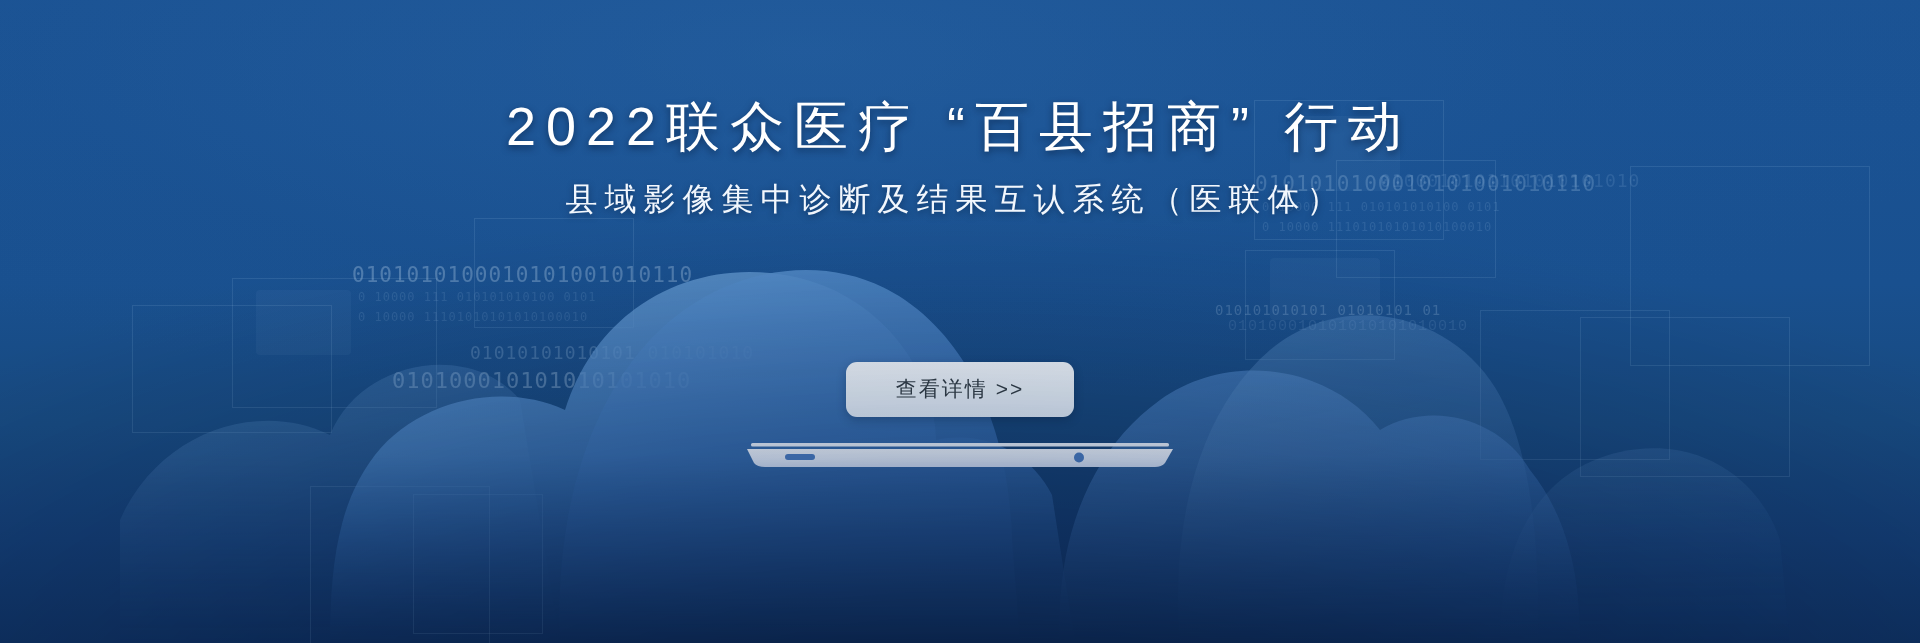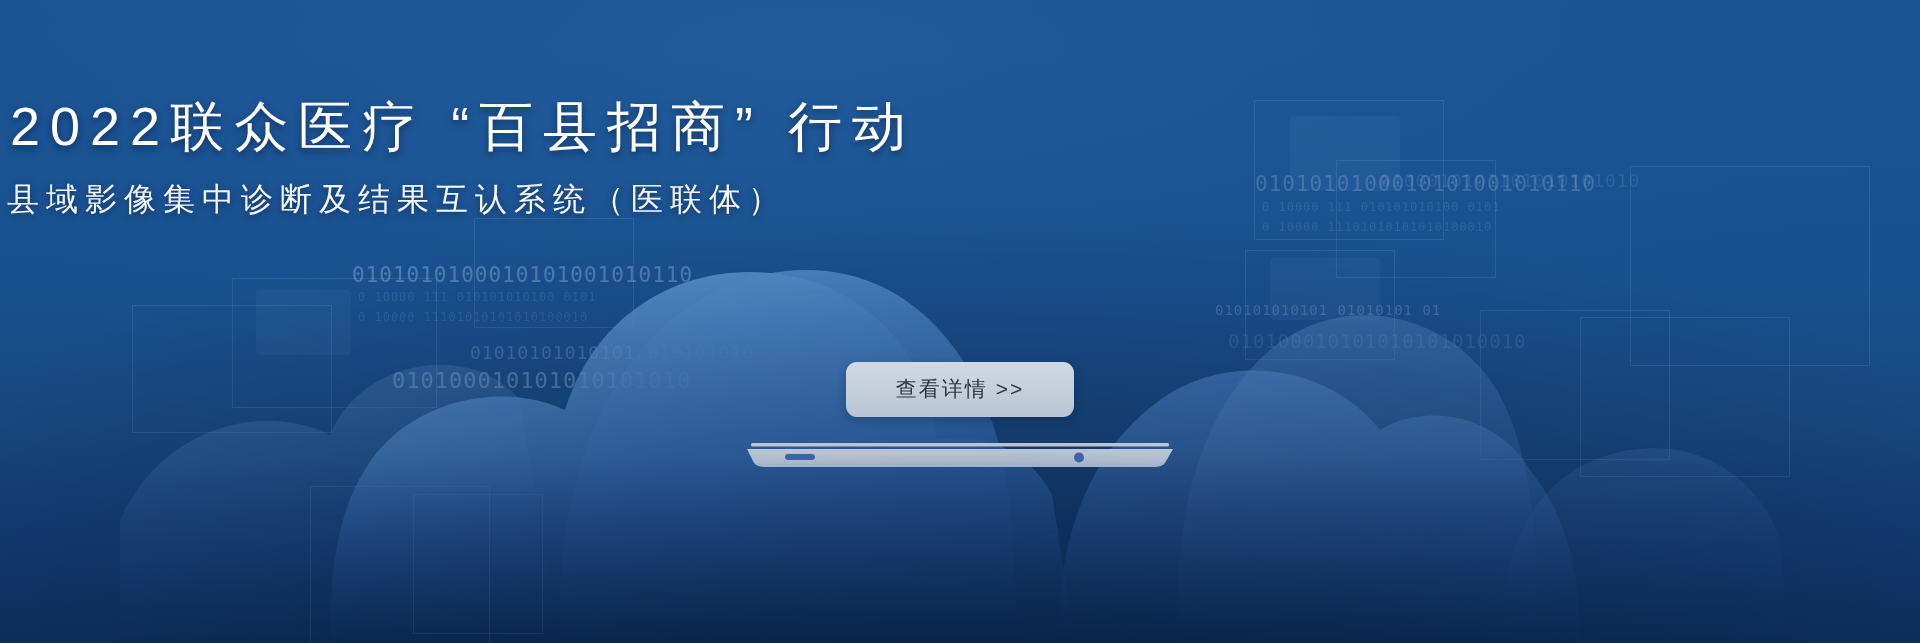--- a/index.html
+++ b/index.html
@@ -61,20 +61,21 @@
   
   .clouds { position: absolute; inset: 0; }
   .cloud-svg { position: absolute; left: 0; top: 0; }
 
   
   .headline-wrap {
     position: absolute;
     left: 0;
     right: 12px;
     top: 95px;
+    text-align: center;
     z-index: 12;
   }
   .headline {
     margin: 0;
     color: #ffffff;
     font-size: 54px;
     line-height: 62px;
     font-weight: 400;
     letter-spacing: 10px;
     text-indent: 10px;
@@ -153,21 +154,21 @@
   <div class="rect" style="left:1580px; top:317px; width:210px; height:160px;"></div>
   <div class="rect" style="left:1480px; top:310px; width:190px; height:150px;"></div>
 
   <div class="binary b-bright" style="left:352px; top:263px; font-size:21px;">0101010100010101001010110</div>
   <div class="binary b-dim" style="left:358px; top:290px; font-size:12px;">0 10000 111      010101010100    0101</div>
   <div class="binary b-dim" style="left:358px; top:310px; font-size:12px;">0 10000 11101010101010100010</div>
   <div class="binary" style="left:470px; top:342px; font-size:18px;">01010101010101 010101010</div>
   <div class="binary b-bright" style="left:392px; top:368px; font-size:22px;">010100010101010101010</div>
 
   <div class="binary" style="left:1215px; top:302px; font-size:14px;">010101010101 01010101 01</div>
-  <div class="binary b-dim" style="left:1228px; top:330px; font-size:19px;">010100010101010101010010</div>
+  <div class="binary b-dim" style="left:1228px; top:318px; font-size:15px;font-family:Liberation Mono, monospace;">010100010101010101010010</div>
   <div class="binary b-dim" style="left:1380px; top:170px; font-size:18px;">0100010101101010101010</div>
   <div class="binary" style="left:1255px; top:172px; font-size:21px;">0101010100010101001010110</div>
   <div class="binary b-dim" style="left:1262px; top:200px; font-size:12px;">0 10000 111      010101010100    0101</div>
   <div class="binary b-dim" style="left:1262px; top:220px; font-size:12px;">0 10000 11101010101010100010</div>
 
   <div class="clouds">
     <svg class="cloud-svg" width="1920" height="643" viewBox="0 0 1920 643" xmlns="http://www.w3.org/2000/svg">
       <defs>
         <linearGradient id="cg1" x1="0" y1="0" x2="0.25" y2="1">
           <stop offset="0%" stop-color="#5e96d0" stop-opacity="0.95"></stop>

